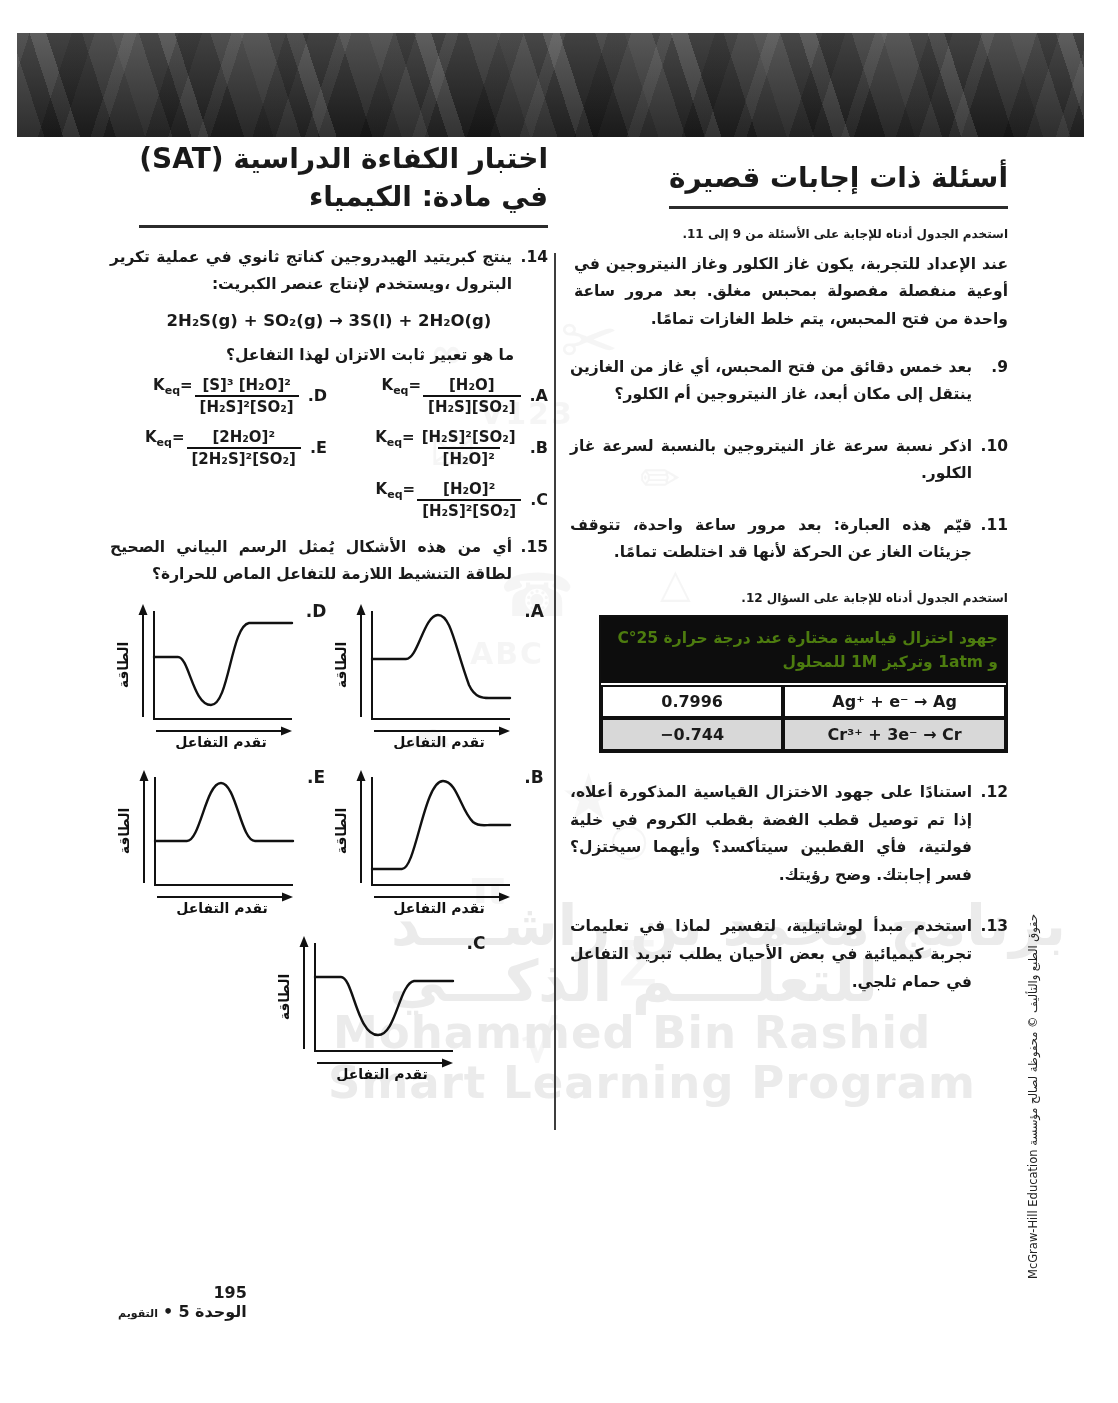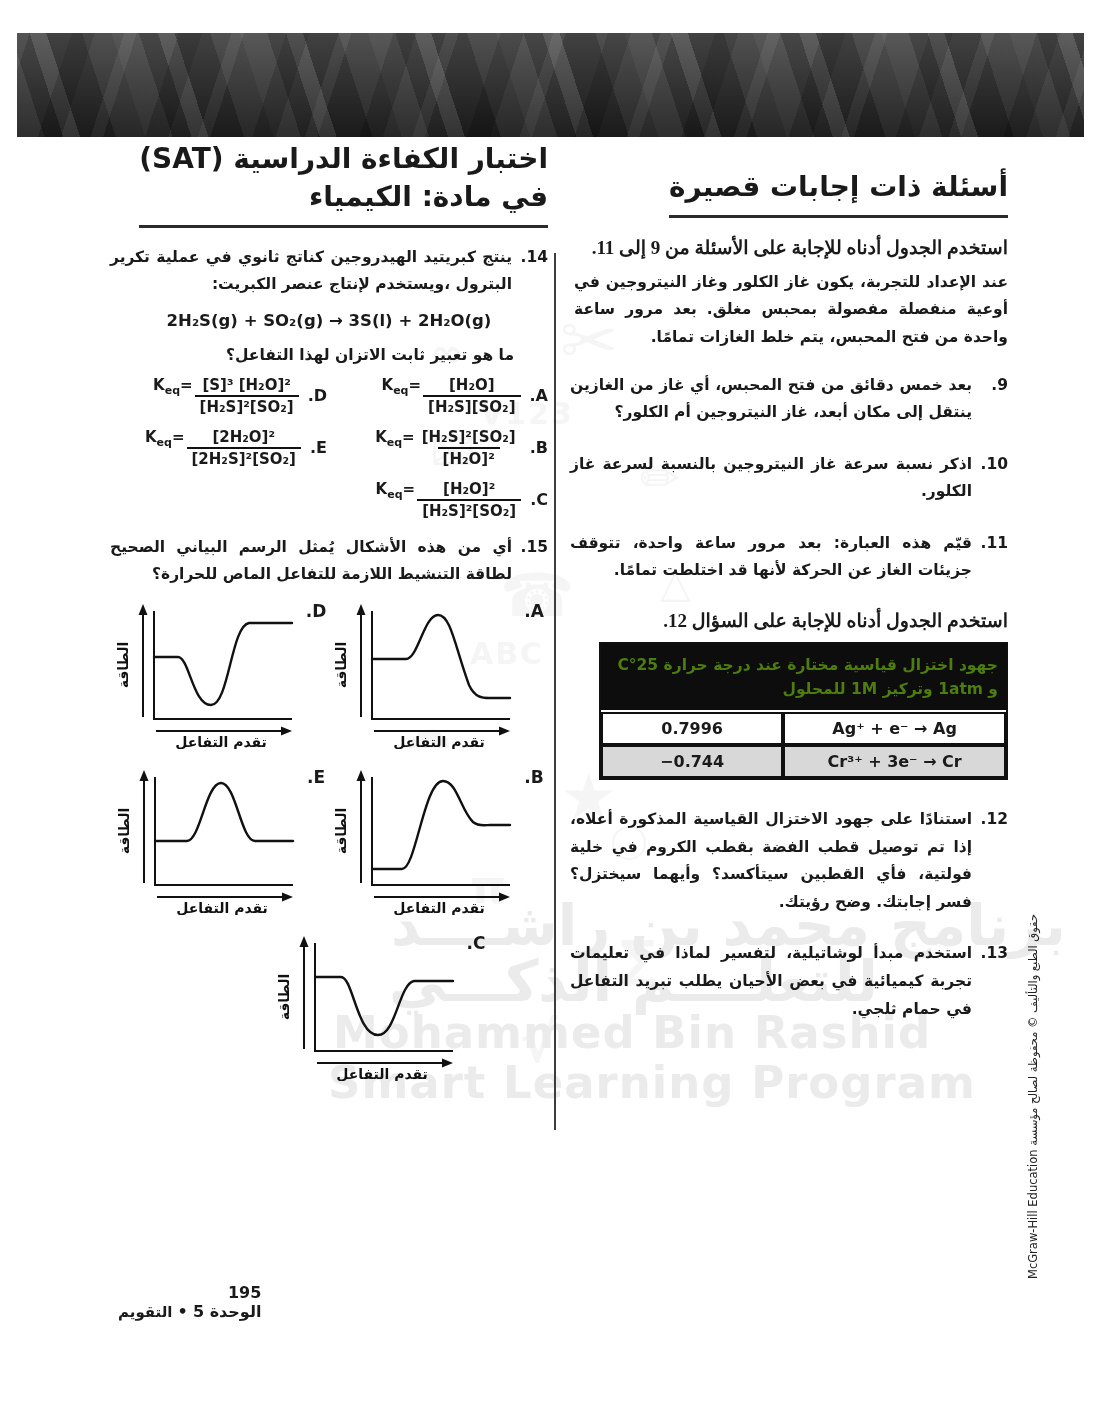--- a/index.html
+++ b/index.html
@@ -27,26 +27,26 @@
   .d6{left:560px;top:760px;font-size:64px;}  .d7{left:470px;top:860px;font-size:46px;}
   .d8{left:620px;top:930px;font-size:50px;}  .d9{left:520px;top:1010px;font-size:56px;}
   .d10{left:430px;top:330px;font-size:40px;} .d11{left:660px;top:560px;font-size:40px;}
   .d12{left:480px;top:396px;font-size:30px;letter-spacing:2px;}
   .d13{left:470px;top:636px;font-size:30px;letter-spacing:2px;}
   .d14{left:610px;top:820px;font-size:34px;}
 
   
   .divider{position:absolute;left:554px;top:253px;width:2px;height:877px;background:#3d3d3d;z-index:1;}
   .col{position:absolute;direction:rtl;text-align:right;z-index:2;}
-  .col-right{left:570px;top:168px;width:438px;}
+  .col-right{left:570px;top:159px;width:438px;}
   .col-left{left:110px;top:140px;width:438px;}
 
   .section-heading{display:inline-block;margin:0 0 16px 0;font-size:28px;font-weight:bold;
     line-height:1.35;border-bottom:3px solid #2b2b2b;padding-bottom:9px;}
-  .intro{margin:2px 0 10px 0;font-size:19px;font-weight:bold;font-family:Liberation Serif, serif;}
+  .intro{margin:2px 0 10px 0;font-size:12px;font-weight:bold;}
   .passage{margin:4px 0 20px 4px;font-size:15.5px;font-weight:bold;line-height:1.78;text-align:justify;}
 
   .q{display:flex;direction:rtl;margin:0 0 24px 0;font-size:15.5px;line-height:1.78;}
   .qnum{font-weight:bold;width:36px;flex-shrink:0;}
   .qtext{flex:1;font-weight:bold;text-align:justify;}
 
   
   table.potentials{width:409px;border-collapse:separate;border-spacing:0;margin:8px 0 26px 0;
     border:2px solid #101010;font-weight:bold;}
   table.potentials th{background:#0d0d0d;color:#4d7c0f;font-size:15.5px;padding:9px 8px;line-height:1.55;border-bottom:2px solid #fff;}
@@ -76,21 +76,21 @@
   svg.ediag{display:block;}
   svg.ediag .stroke{stroke:#111;stroke-width:2.4;fill:none;stroke-linecap:round;}
   svg.ediag .thin{stroke:#111;stroke-width:2;fill:none;}
   svg.ediag text{font-family:"DejaVu Sans",sans-serif;font-weight:bold;font-size:14px;fill:#111;}
 
   
   .footer{position:absolute;left:118px;top:1283px;display:flex;direction:ltr;align-items:flex-end;gap:0;z-index:2;flex-direction:column;}
   .pgnum{font-weight:bold;font-size:16px;}
   .footer-unit{direction:rtl;font-size:16px;}
   .footer-unit b{font-weight:bold;}
-  .footer-unit .small{font-size:15px;font-weight:bold;}
+  .footer-unit .small{font-size:11px;font-weight:bold;}
   .copyright{position:absolute;left:837px;top:1089px;width:392px;height:15px;transform:rotate(-90deg);
     transform-origin:center;direction:rtl;white-space:nowrap;font-size:11.5px;color:#222;text-align:center;z-index:2;}
 </style>
 </head>
 <body>
 
 <div class="page">
 
   <div class="banner"></div>
 

